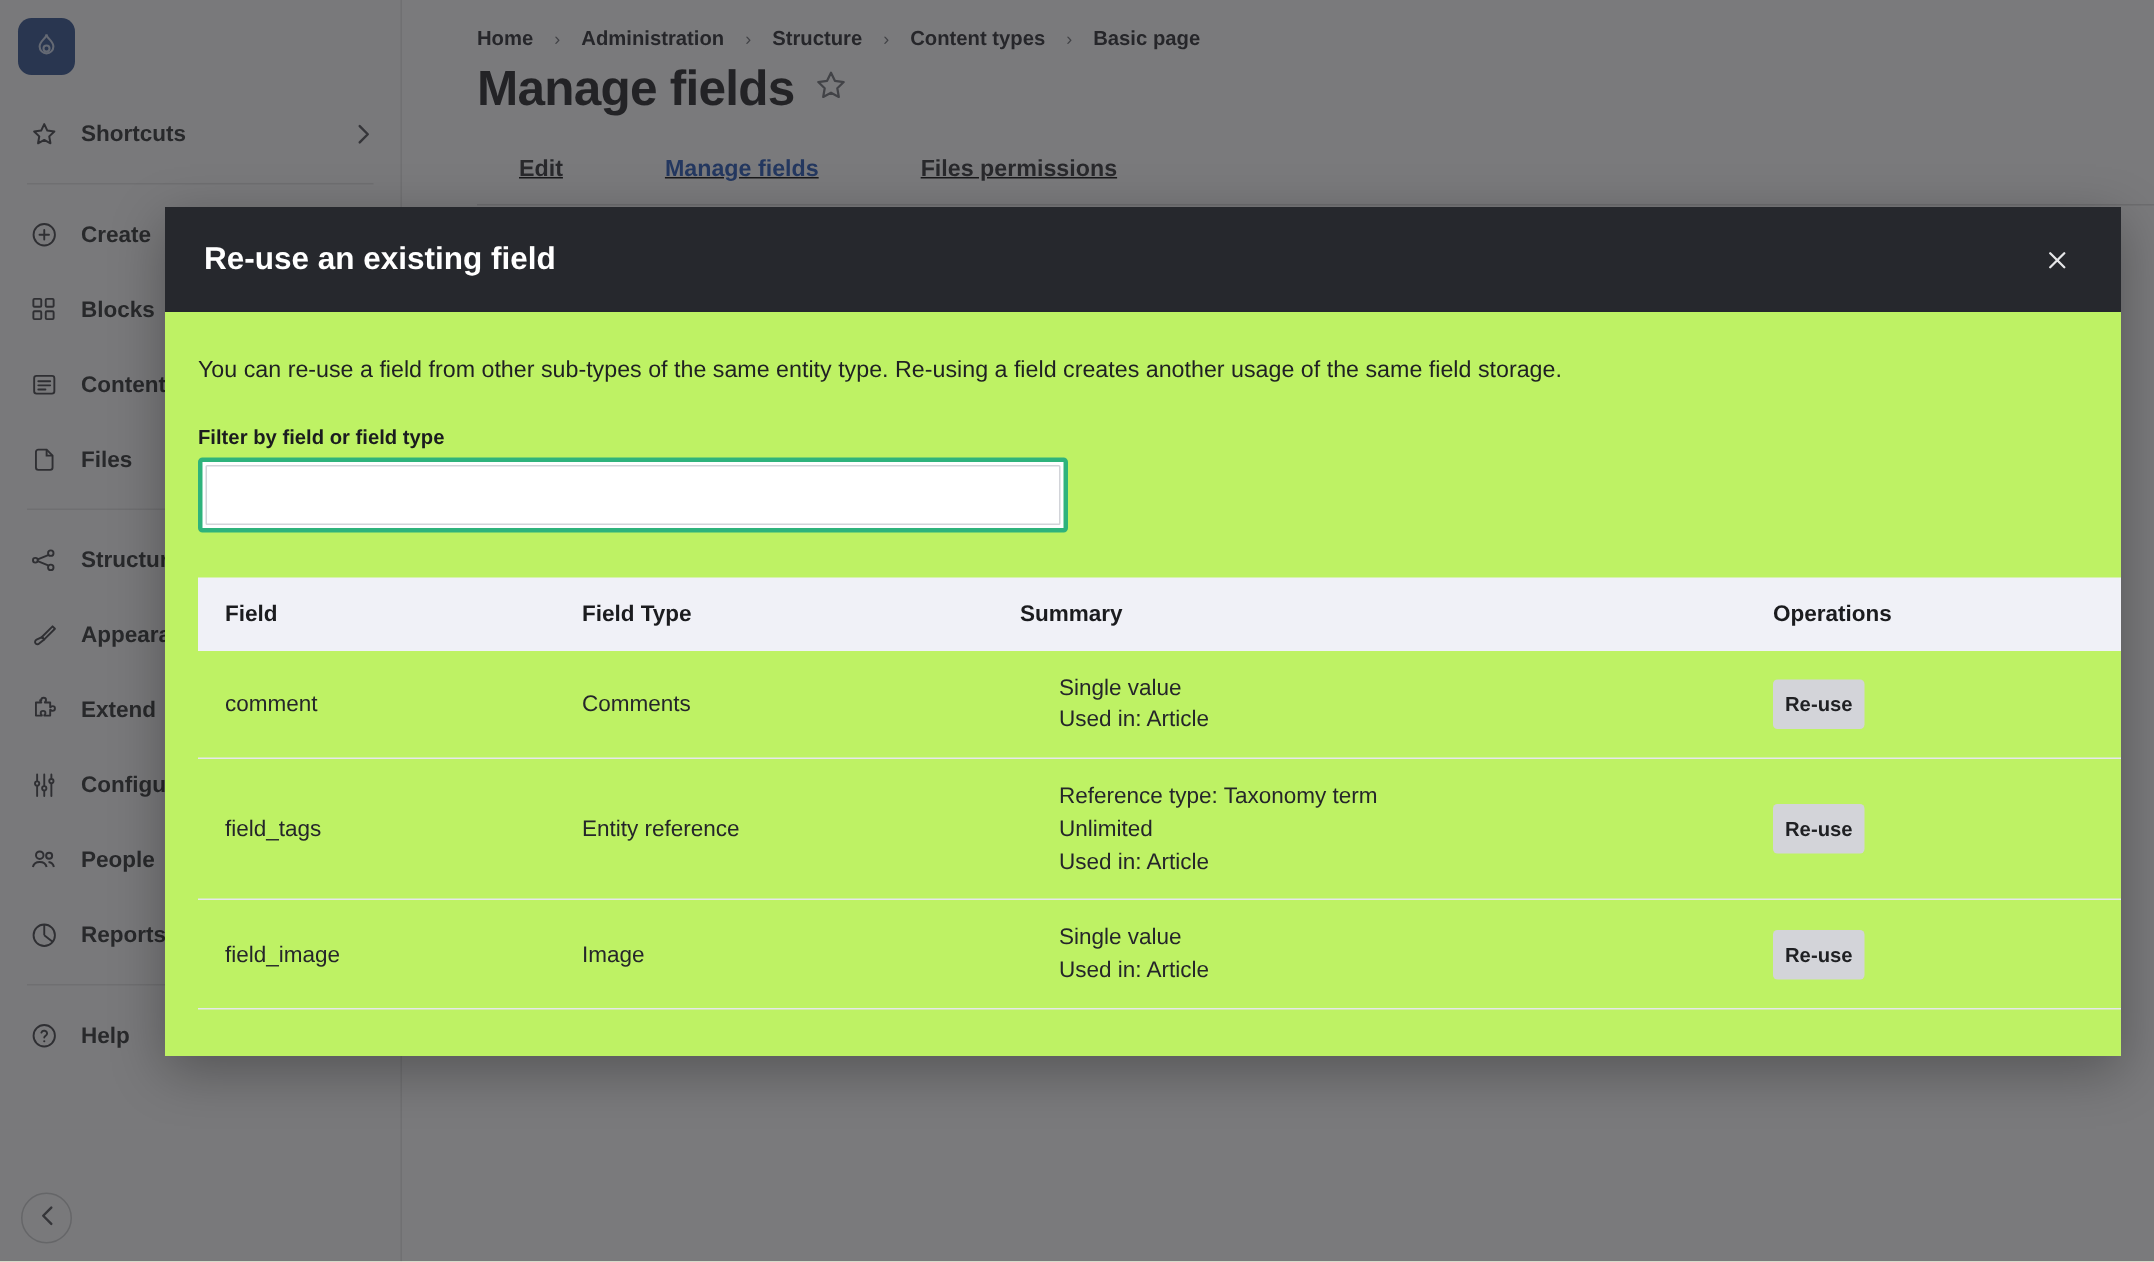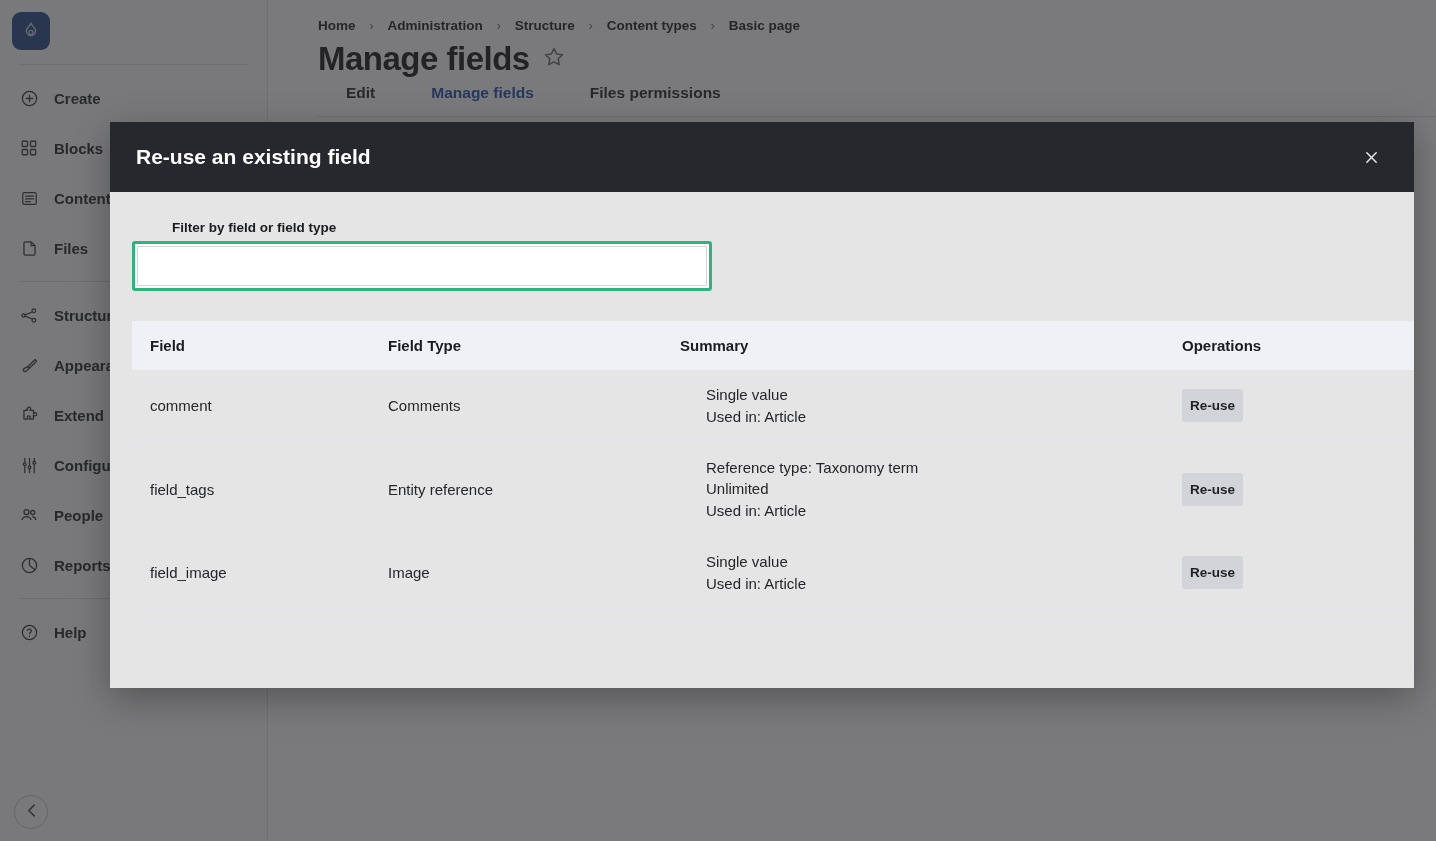--- a/index.html
+++ b/index.html
@@ -49,55 +49,55 @@
     cursor: pointer;
   }
 
   
   #main { flex: 1 1 auto; padding: 18px 0 0 50px; background: #ffffff; }
   .breadcrumb { display: flex; align-items: center; gap: 14px; font-size: 13.5px; font-weight: 700; color: #232429; }
   .breadcrumb .crumb { cursor: pointer; }
   .breadcrumb .sep { color: #6b6d72; font-size: 12px; font-weight: 400; }
   .page-title { display: flex; align-items: center; gap: 12px; margin-top: 7px; }
   .page-title h1 { margin: 0; font-size: 33px; font-weight: 700; letter-spacing: -0.5px; color: #1b1b1d; }
-  .tabs { display: flex; gap: 0; border-bottom: 1px solid #dcdcdc; }
+  .tabs { display: flex; gap: 12px; margin-top: 20px; border-bottom: 1px solid #dcdcdc; text-decoration: underline; }
   .tab {
     font-size: 15.5px; font-weight: 700; color: #2a2b2f;
     padding: 6px 28px 14px 28px; cursor: pointer; white-space: nowrap;
   }
   .tab.active { color: #1e52b5; }
 
   
   #overlay { position: absolute; inset: 0; background: rgba(40,41,44,0.62); }
 
   
   #modal {
-    position: absolute; left: 110px; top: 122px;
+    position: absolute; left: 110px; top: 138px;
     width: 1304px; height: 566px;
-    background: #e5e5e5;
+    background: #bef264;
     box-shadow: 0 10px 34px rgba(0,0,0,0.30);
     display: flex; flex-direction: column;
     overflow: hidden;
   }
   .modal-header {
     height: 70px; background: #26282d;
     display: flex; align-items: center; justify-content: space-between;
     padding: 0 28px 0 26px; flex: 0 0 70px;
   }
   .modal-title { color: #ffffff; font-size: 21px; font-weight: 700; }
   .modal-close {
     background: none; border: none; cursor: pointer;
     color: #e6e7e9; font-size: 22px; line-height: 1;
     width: 30px; height: 30px; display: flex; align-items: center; justify-content: center;
     padding: 0;
   }
   .modal-body { padding: 28px 22px 0 22px; flex: 1 1 auto; overflow: hidden; }
   .modal-desc { font-size: 15.5px; color: #1f2023; margin: 0 0 26px 0; line-height: 1.4; }
 
-  .filter-label { font-size: 13.5px; font-weight: 700; color: #1b1c1f; margin-bottom: 6px; display: block; margin-left: 40px; }
+  .filter-label { font-size: 13.5px; font-weight: 700; color: #1b1c1f; margin-bottom: 6px; display: block; }
   .filter-wrap {
     width: 580px; border: 3px solid #2eb37c; border-radius: 3px;
     padding: 2px; background: #ffffff;
   }
   .filter-input {
     width: 100%; height: 40px; border: 1px solid #d2d4d9;
     font-size: 15px; padding: 0 10px; outline: none;
     font-family: "Liberation Sans", sans-serif; color: #1b1c1f;
     background: #ffffff; border-radius: 1px;
   }
@@ -139,20 +139,33 @@
         <div class="logo">
           <svg width="22" height="22" viewBox="0 0 24 24" fill="none" stroke="#c5d2e8" stroke-width="1.5">
             <path d="M12 3c0 3-5 5-5 9a5 5 0 0 0 10 0c0-4-5-6-5-9z"></path>
             <circle cx="12" cy="13.5" r="2.2"></circle>
           </svg>
         </div>
       </div>
 
       <div class="nav-list">
 
+        <div class="nav-item">
+          <span class="ico">
+            <svg width="19" height="19" viewBox="0 0 24 24" fill="none" stroke="#3a3b3f" stroke-width="1.7" stroke-linejoin="round">
+              <path d="M12 3.5l2.6 5.4 5.9.8-4.3 4.1 1 5.8-5.2-2.8-5.2 2.8 1-5.8-4.3-4.1 5.9-.8z"></path>
+            </svg>
+          </span>
+          <span>Shortcuts</span>
+          <span class="chev">
+            <svg width="9" height="15" viewBox="0 0 10 16" fill="none" stroke="#4a4b50" stroke-width="1.8" stroke-linecap="round" stroke-linejoin="round">
+                <path d="M2 2l6 6-6 6"></path>
+              </svg>
+          </span>
+        </div>
 
         <div class="nav-sep"></div>
 
         <div class="nav-item">
           <span class="ico">
             <svg width="19" height="19" viewBox="0 0 24 24" fill="none" stroke="#3a3b3f" stroke-width="1.6">
                 <circle cx="12" cy="12" r="9"></circle>
                 <path d="M12 8v8M8 12h8" stroke-linecap="round"></path>
               </svg>
           </span>
@@ -323,20 +336,21 @@
       <div class="modal-title">Re-use an existing field</div>
       <button class="modal-close">
         <svg width="15" height="15" viewBox="0 0 16 16" fill="none" stroke="#e6e7e9" stroke-width="1.6" stroke-linecap="round">
           <path d="M3 3l10 10M13 3L3 13"></path>
         </svg>
       </button>
     </div>
 
     <div class="modal-body">
 
+      <p class="modal-desc">You can re-use a field from other sub-types of the same entity type. Re-using a field creates another usage of the same field storage.</p>
 
       <label class="filter-label">Filter by field or field type</label>
       <div class="filter-wrap">
         <input class="filter-input" type="text" placeholder="" style="">
       </div>
 
       <table class="fields">
         <colgroup>
           <col class="col-field">
             <col class="col-type">

